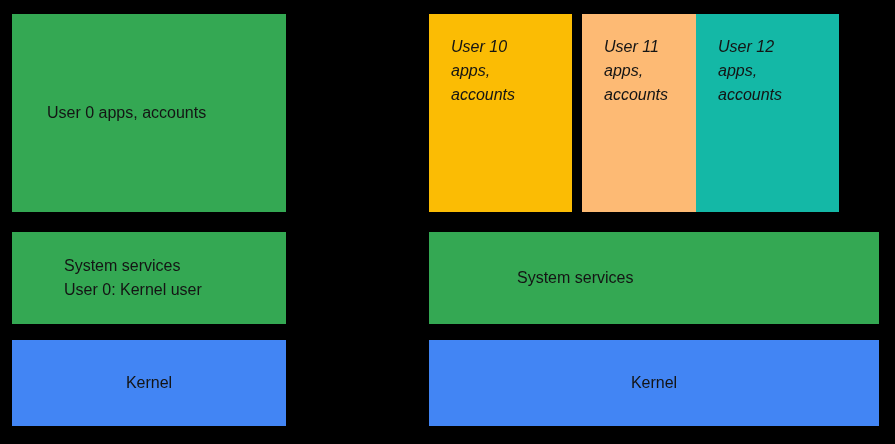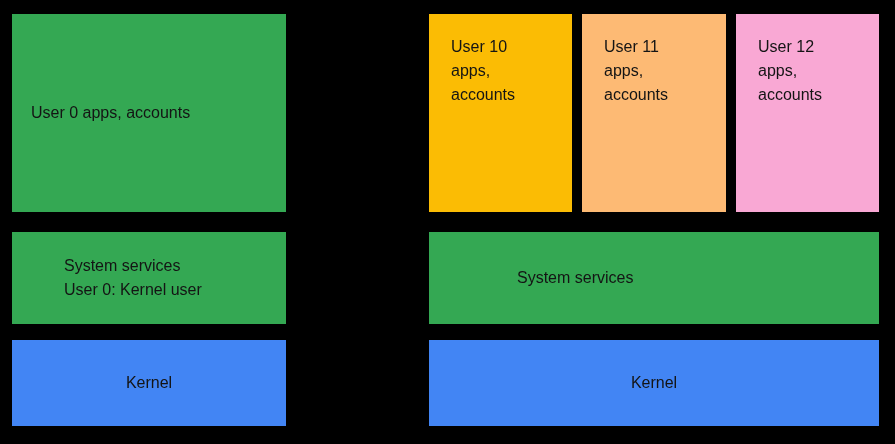--- a/index.html
+++ b/index.html
@@ -19,41 +19,42 @@
     position: absolute;
     box-sizing: border-box;
     font-size: 16px;
     line-height: 24px;
   }
   
   .left-user-apps {
     left: 12px; top: 14px; width: 274px; height: 198px;
     background: #34A853;
     display: flex; align-items: center;
-    padding-left: 19px;
+    padding-left: 35px;
   }
   .left-system-services {
     left: 12px; top: 232px; width: 274px; height: 92px;
     background: #34A853;
     display: flex; flex-direction: column; justify-content: center;
     padding-left: 52px;
   }
   .left-kernel {
     left: 12px; top: 340px; width: 274px; height: 86px;
     background: #4285F4;
     display: flex; align-items: center; justify-content: center;
   }
   
   .user-box {
     top: 14px; height: 198px; width: 143px;
     padding: 21px 10px 0 22px;
+    font-style: italic;
   }
   .user-box-10 { left: 429px; background: #FBBC04; }
   .user-box-11 { left: 582px; width: 144px; background: #fdba74; }
-  .user-box-12 { left: 736px; background: #f9a8d4; }
+  .user-box-12 { left: 696px; background: #14b8a6; }
   .right-system-services {
     left: 429px; top: 232px; width: 450px; height: 92px;
     background: #34A853;
     display: flex; flex-direction: column; justify-content: center;
     padding-left: 88px;
   }
   .right-kernel {
     left: 429px; top: 340px; width: 450px; height: 86px;
     background: #4285F4;
     display: flex; align-items: center; justify-content: center;

